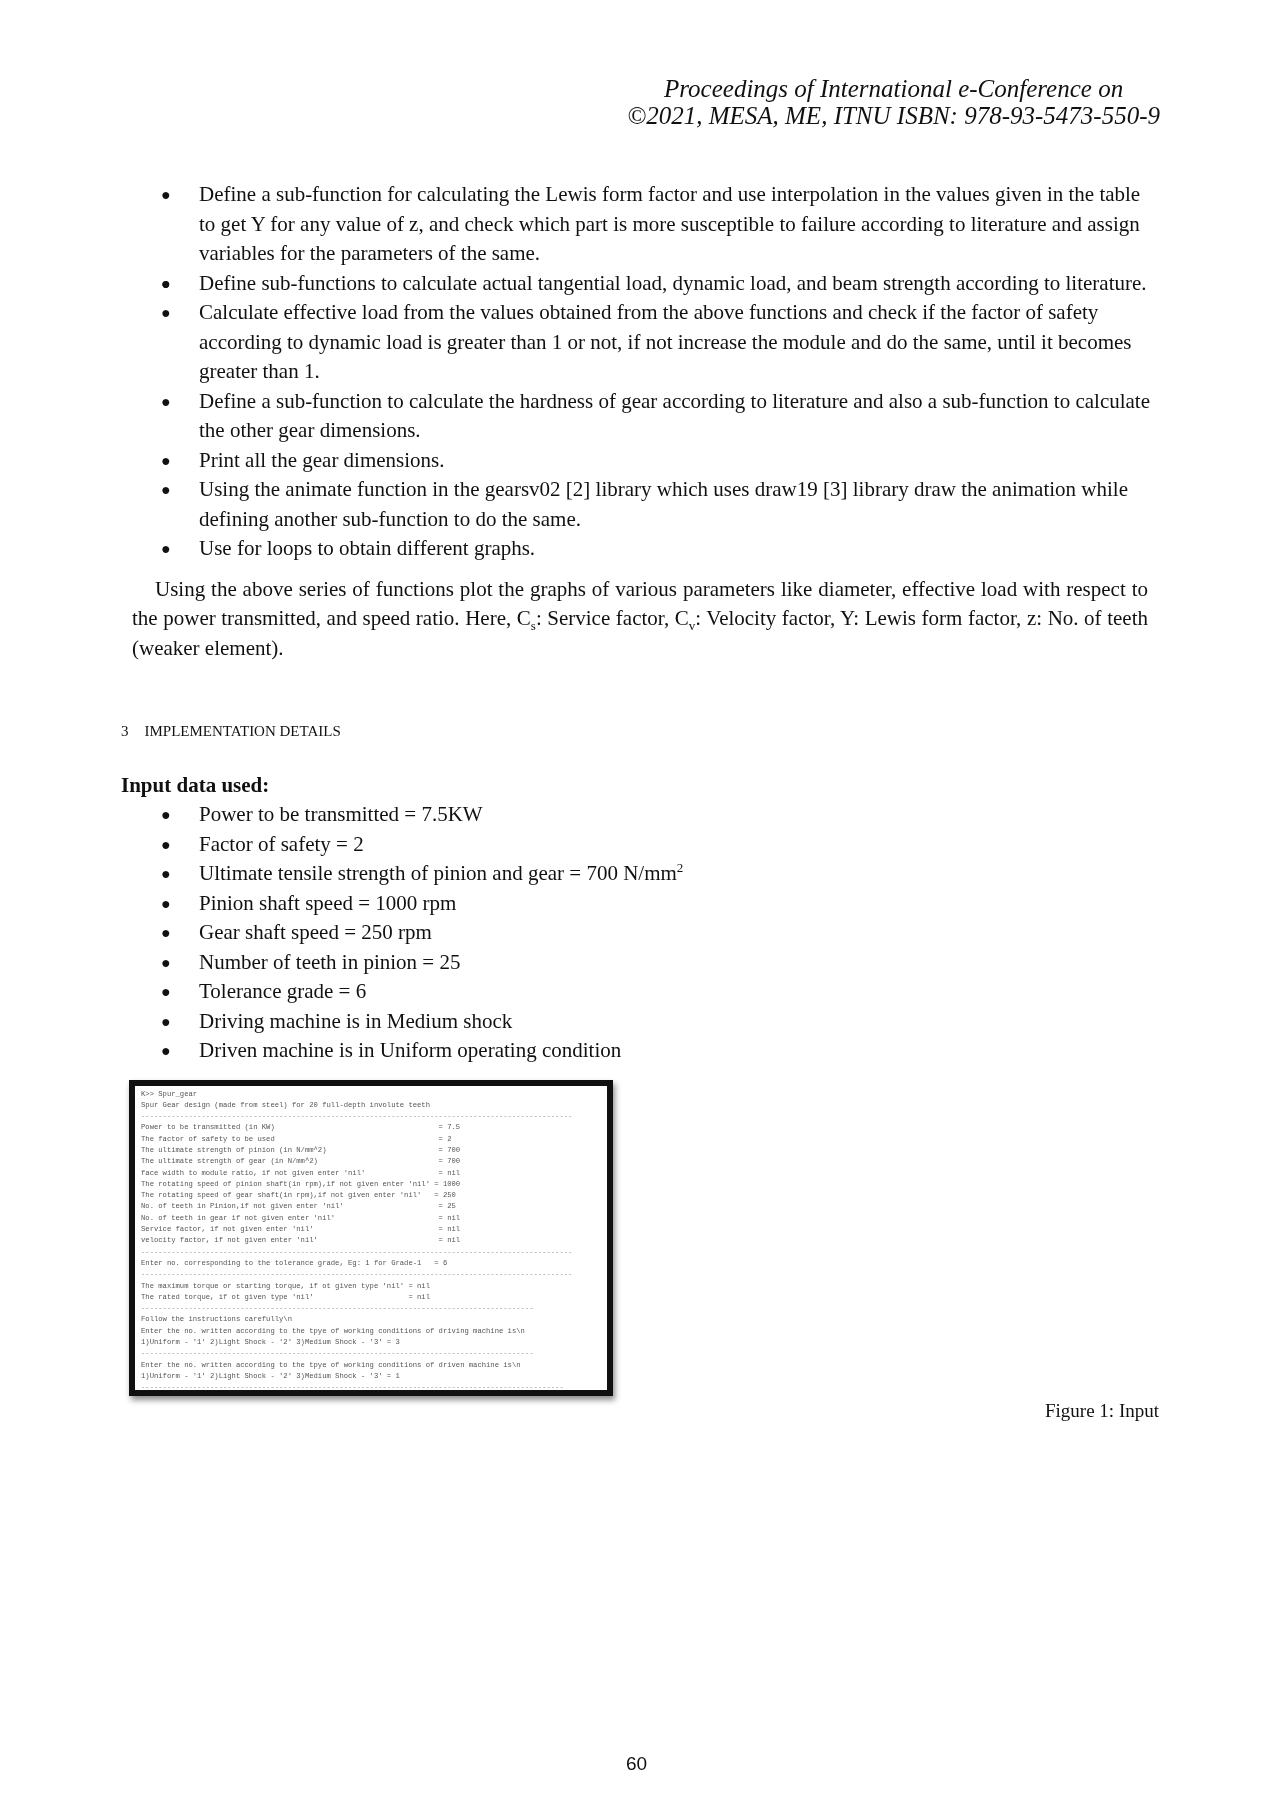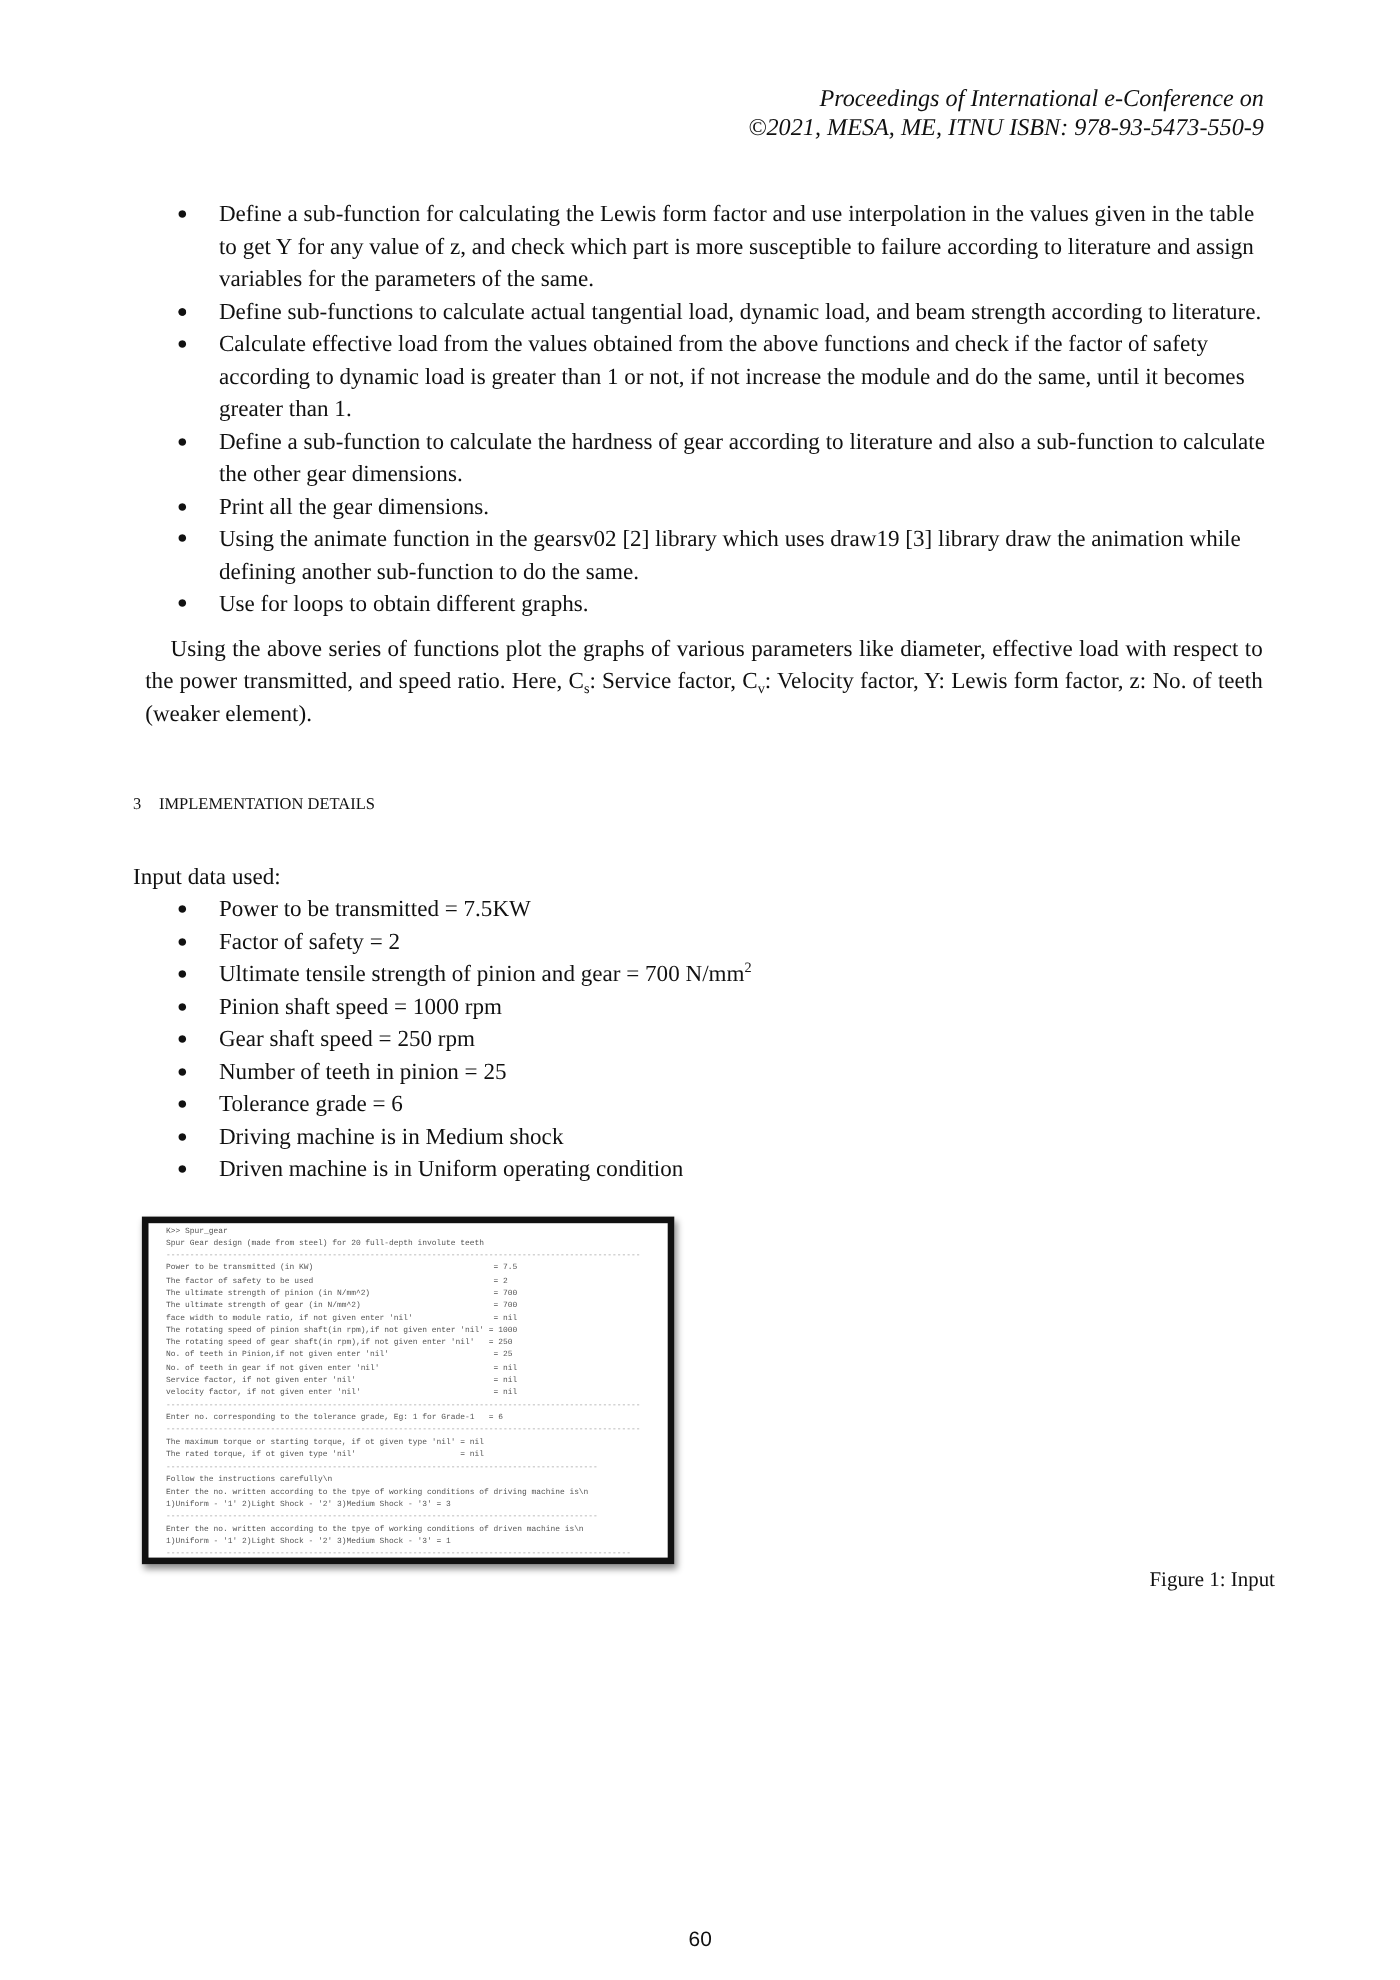--- a/index.html
+++ b/index.html
@@ -1,40 +1,40 @@
 <!DOCTYPE html>
 <html><head>
 <meta charset="utf-8">
 <style>
   html, body { margin: 0; padding: 0; background: #ffffff; }
   body {
     width: 1273px; height: 1800px; position: relative; overflow: hidden;
     font-family: "Liberation Serif", "DejaVu Serif", serif; color: #111;
   }
   .header {
-    position: absolute; right: 124px; top: 76px; text-align: right;
-    font-style: italic; font-size: 22px; line-height: 26.5px;
+    position: absolute; right: 113px; top: 76px; text-align: center;
+    font-style: italic; font-size: 25px; line-height: 26.5px;
   }
   .content {
     position: absolute; left: 121px; top: 180px; width: 1038px;
     font-size: 21px; line-height: 29.5px;
   }
   ul.bullets { list-style: none; margin: 0; padding: 0; }
   ul.bullets li { position: relative; padding-left: 78px; }
   ul.bullets li .dot {
     position: absolute; left: 40px; top: 0; font-size: 16px;
   }
   .para { text-indent: 23px; text-align: justify; margin: 11px; }
   .section-head { margin-top: 54px; font-size: 15px; }
   .section-head .num { margin-right: 16px; }
-  .input-label { margin-top: 36px; }
+  .input-label { margin-top: 24px; font-weight: bold; }
   .terminal {
-    margin-top: 28px; margin-left: 8px; width: 484px; height: 316px;
+    margin-top: 14px; margin-left: 8px; width: 484px; height: 316px;
     border: 6px solid #111; box-shadow: 2px 4px 6px rgba(0,0,0,0.45);
-    background: #fff; padding: 3px 16px; box-sizing: border-box;
+    background: #fff; padding: 3px 6px; box-sizing: border-box;
     font-family: "Liberation Mono", "DejaVu Sans Mono", monospace;
     font-size: 7.2px; line-height: 11.3px; color: #555; white-space: pre; overflow: hidden;
   }
   .terminal .sep { color: #999; }
   .caption { margin-top: 0; font-size: 19px; text-align: right; }
   .page-num {
     position: absolute; left: 626px; top: 1753px;
     font-family: "Liberation Sans", "DejaVu Sans", sans-serif; font-size: 19px;
   }
   sup { font-size: 13px; line-height: 0; }

